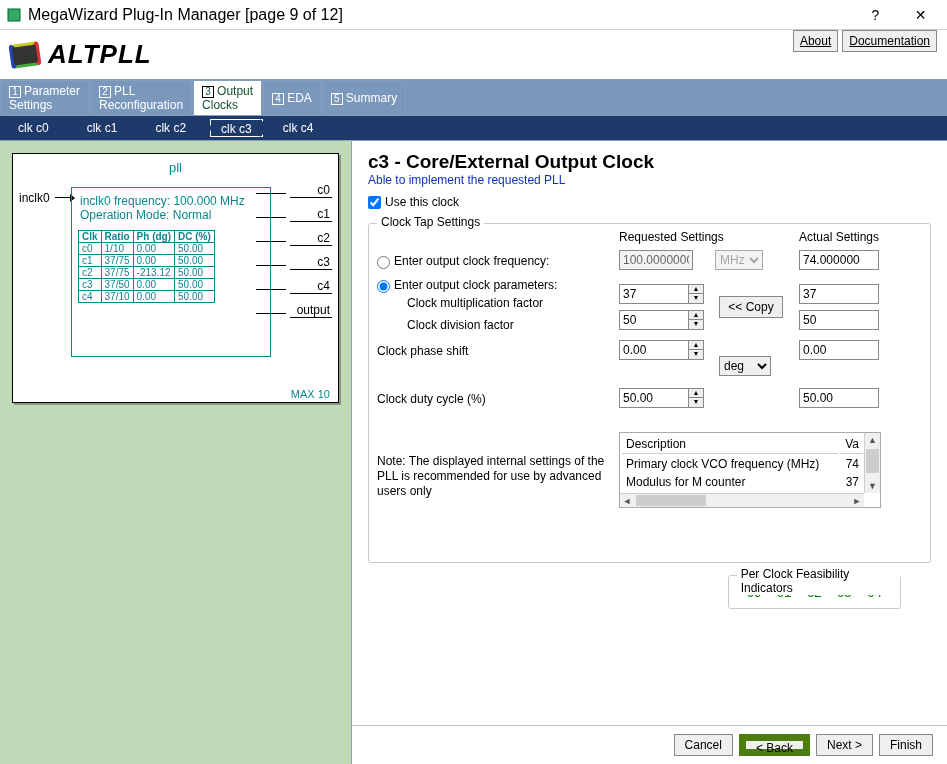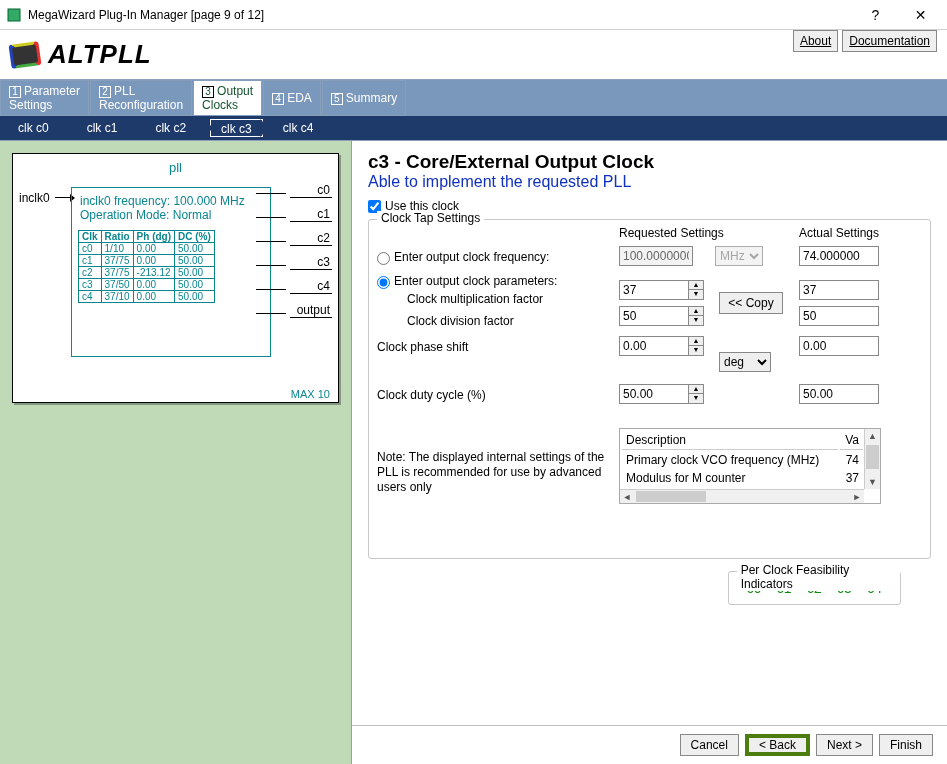--- a/index.html
+++ b/index.html
@@ -1,21 +1,21 @@
 <!DOCTYPE html>
 <html><head>
 <meta charset="utf-8">
 <style>
 *{box-sizing:border-box;margin:0;padding:0;font-family:"Segoe UI",Tahoma,Arial,sans-serif;font-size:12px}
 body{background:#fff;overflow:hidden;width:947px;height:764px}
 
 
 .titlebar{height:30px;border-bottom:1px solid #d0d0d0;display:flex;align-items:center;padding:0 4px}
 .titlebar .icon-slot{width:20px;display:flex;justify-content:center}
-.titlebar .title{flex:1;padding-left:4px;font-size:12px}
+.titlebar .title{flex:1;padding-left:4px;font-size:16px}
 .titlebar .winbtn{width:45px;height:29px;display:flex;align-items:center;justify-content:center;font-size:14px;font-family:Arial;cursor:default}
 
 
 .headerband{height:50px;background:#fff;border-bottom:1px solid #8ca0b8;display:flex;padding:0 10px}
 .altpll-logo{display:flex;align-items:center;gap:8px}
 .altpll-logo .chip{width:30px;height:24px;background:conic-gradient(from 45deg,#d33 0 25%,#4a4 0 50%,#24b 0 75%,#cc2 0 100%);border-radius:3px;transform:rotate(-8deg);position:relative}
 .altpll-logo .chip::after{content:"";position:absolute;inset:3px;background:#333;border-radius:2px}
 .altpll-logo .txt{font-size:26px;font-weight:bold;font-style:italic;letter-spacing:1px}
 .headerband .spacer{flex:1}
 .headerband button{height:22px;padding:0 6px;margin-left:4px;border:1px solid #888;background:#efefef;text-decoration:underline;font-size:12px}
@@ -52,22 +52,22 @@
 .pin-left .wire{position:absolute;left:36px;top:6px;width:16px;height:1px;background:#000}
 .pin-left .wire::after{content:"";position:absolute;right:-4px;top:-3px;border-left:5px solid #000;border-top:4px solid transparent;border-bottom:4px solid transparent}
 .pin-right{position:absolute;right:0;font-size:11px;text-align:right}
 .pin-right .lbl{border-bottom:1px solid #000;display:inline-block;min-width:42px;text-align:right;padding-right:2px}
 .pin-right .wire{position:absolute;left:-34px;top:10px;width:30px;height:1px;background:#000}
 .schem-tag{position:absolute;right:8px;bottom:2px;color:#0a8690;font-size:11px}
 
 
 .rcontent{padding:10px 16px 6px 16px;flex:1;overflow:hidden}
 .rtitle{font-size:19px;font-weight:bold}
-.rsub{color:#1030c0;font-size:16px;margin-bottom:8px}
-.field-group{border:1px solid #c8c8c8;border-radius:3px;padding:10px 10px 14px 10px;margin-top:6px;position:relative}
+.rsub{color:#1030c0;font-size:12px;margin-bottom:8px}
+.field-group{border:1px solid #c8c8c8;border-radius:3px;padding:10px 10px 14px 10px;margin-top:14px;position:relative}
 .legend{position:absolute;top:-9px;left:8px;background:#fff;padding:0 4px;font-size:12px}
 .abs{position:absolute}
 .chk{margin-right:4px;vertical-align:middle}
 .col-head{font-size:12px}
 .txtinput{border:1px solid #888;height:20px;padding:0 3px;font-size:12px;background:#fff}
 .txtinput[disabled]{background:#f3f3f3;color:#666}
 .spinwrap{display:inline-flex}
 .spinwrap .spinbtns{display:flex;flex-direction:column;border:1px solid #888;border-left:none}
 .spinwrap .spinbtns div{width:14px;height:9px;font-size:7px;line-height:8px;text-align:center;background:#efefef;border-bottom:1px solid #888;cursor:default}
 .spinwrap .spinbtns div:last-child{border-bottom:none}
@@ -83,21 +83,21 @@
 .scroll-x{position:absolute;left:0;right:16px;bottom:0;height:14px;background:#f0f0f0;border-top:1px solid #ccc}
 .scroll-x .thumb{position:absolute;top:1px;bottom:1px;left:16px;width:70px;background:#cdcdcd}
 .scroll-x .arr{position:absolute;top:0;bottom:0;width:14px;text-align:center;font-size:9px;line-height:14px;color:#555}
 
 .feasbox{border:1px solid #c8c8c8;border-radius:3px;padding:8px 12px;margin-top:12px;position:relative;display:inline-block;float:right;margin-right:30px}
 .feasbox .legend{top:-9px;left:8px}
 .feasbox span.clk{color:#0a8a0a;font-size:14px;margin:0 6px}
 
 .footer{border-top:1px solid #c0c0c0;padding:8px 14px;display:flex;justify-content:flex-end;gap:6px}
 .footer button{border:1px solid #888;background:#efefef;height:22px;padding:0 10px;font-size:12px}
-.footer button.primary{border:4px solid #4d7c0f}
+.footer button.primary{border:7px solid #4d7c0f}
 
 select{border:1px solid #888;height:20px;font-size:12px;background:#efefef}
 </style>
 </head>
 <body>
 
 <div class="titlebar">
   <div class="icon-slot">
     <svg width="14" height="14">
         <rect x="1" y="1" width="12" height="12" fill="#3a6" stroke="#063"></rect>

